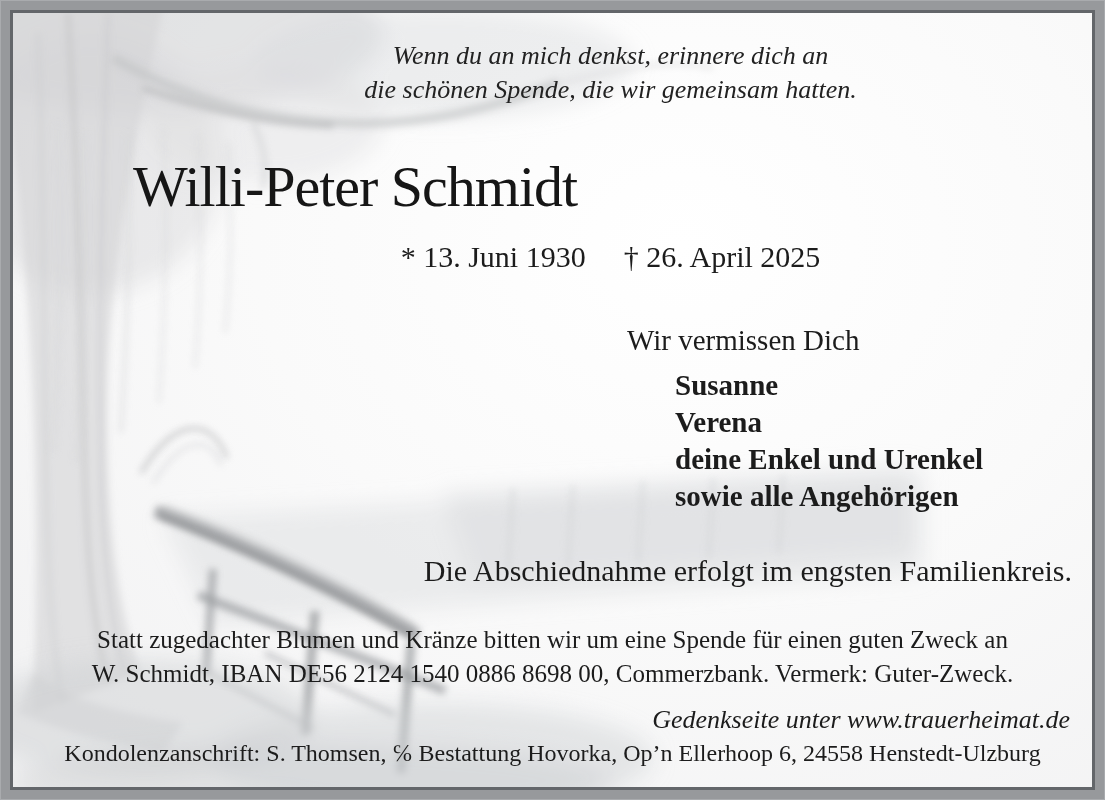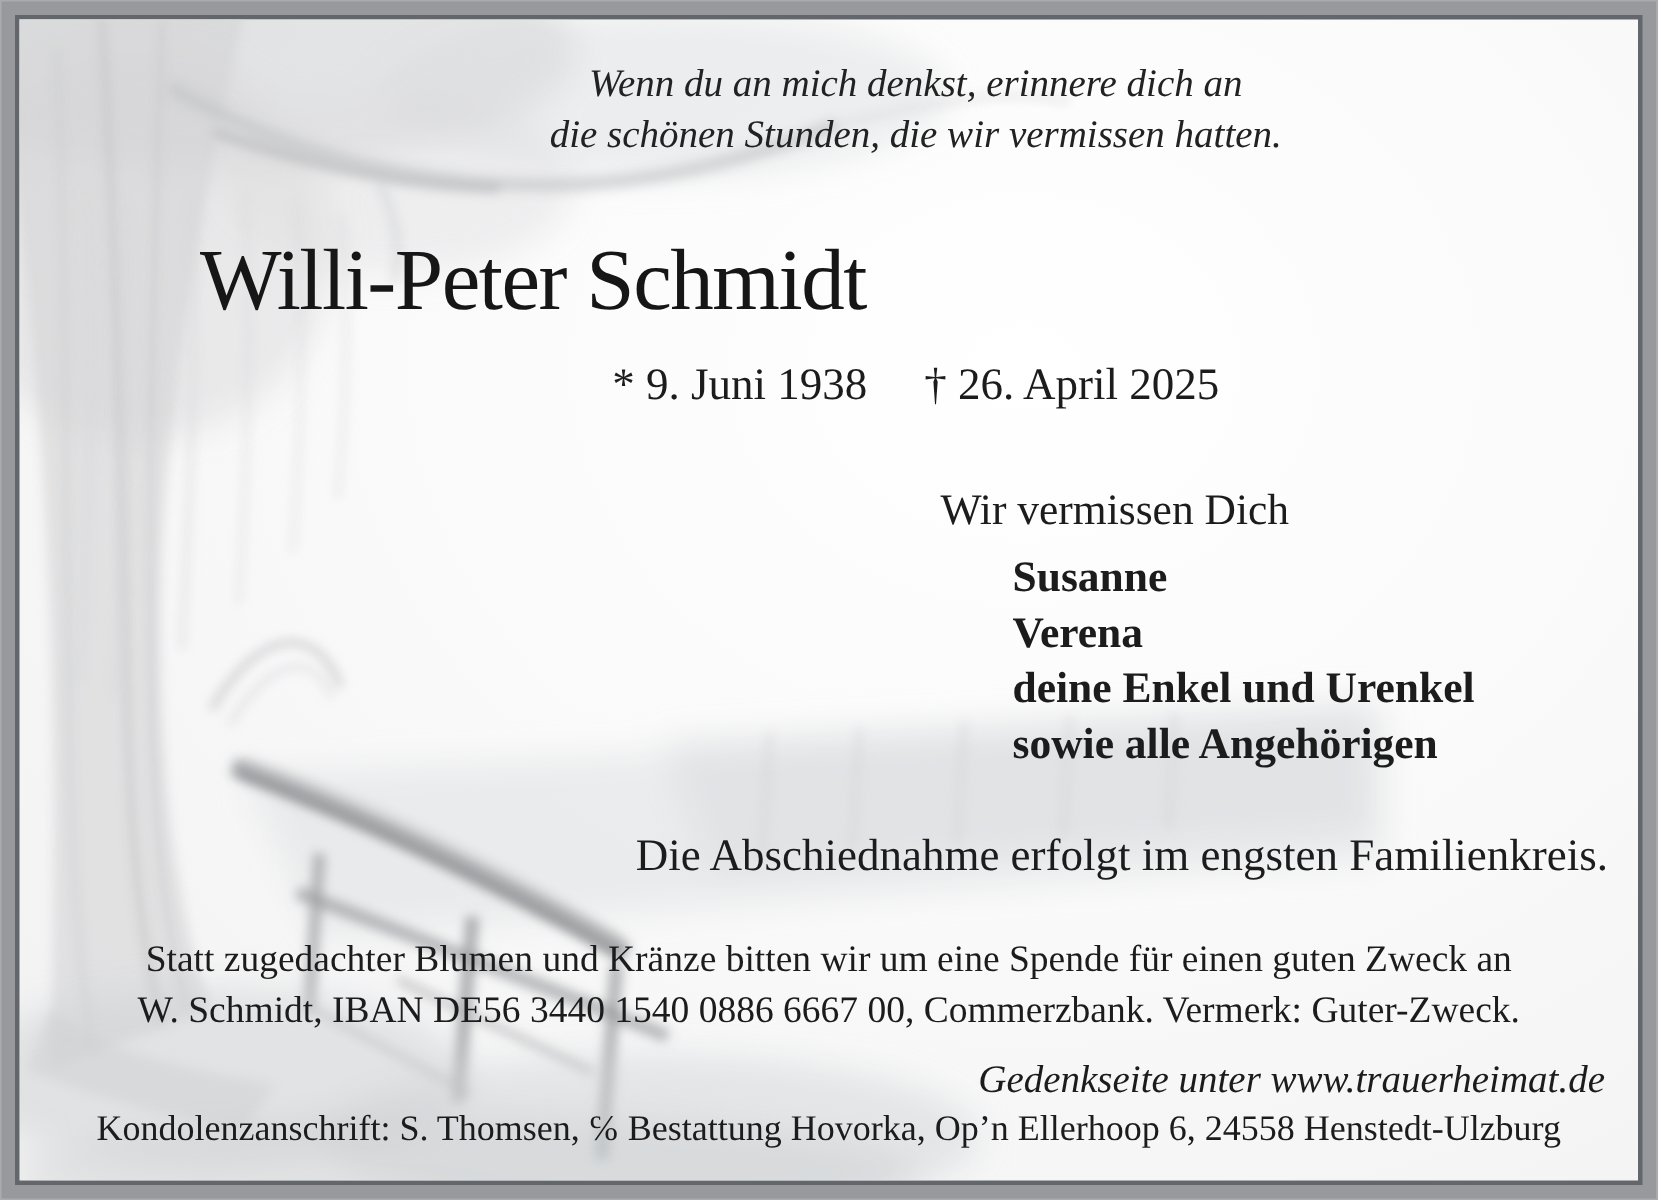--- a/index.html
+++ b/index.html
@@ -149,43 +149,43 @@
 
           <g filter="url(#softer)">
             <ellipse cx="130" cy="705" rx="170" ry="60" fill="#d0d1d3" opacity="0.5"></ellipse>
             <ellipse cx="420" cy="745" rx="220" ry="55" fill="#cfd0d2" opacity="0.45"></ellipse>
             <ellipse cx="300" cy="770" rx="300" ry="40" fill="#c9cacc" opacity="0.4"></ellipse>
           </g>
         </svg>
 
         <div class="quote">
           <div>Wenn du an mich denkst, erinnere dich an</div>
-          <div>die schönen Stunden, die wir vermissen hatten.</div>
+          <div>die schönen Spende, die wir gemeinsam hatten.</div>
         </div>
 
         <h1 class="name">Willi-Peter Schmidt</h1>
 
         <div class="dates">
-          <span>* 9. Juni 1938</span><span class="gap"></span><span>† 26. April 2025</span>
+          <span>* 13. Juni 1930</span><span class="gap"></span><span>† 26. April 2025</span>
         </div>
 
         <div class="miss-line">Wir vermissen Dich</div>
 
         <div class="mourners">
           <div>Susanne</div>
           <div>Verena</div>
           <div>deine Enkel und Urenkel</div>
           <div>sowie alle Angehörigen</div>
         </div>
 
         <div class="farewell">Die Abschiednahme erfolgt im engsten Familienkreis.</div>
 
         <div class="donation">
           <div>Statt zugedachter Blumen und Kränze bitten wir um eine Spende für einen guten Zweck an</div>
-          <div>W. Schmidt, IBAN DE56 3440 1540 0886 6667 00, Commerzbank. Vermerk: Guter-Zweck.</div>
+          <div>W. Schmidt, IBAN DE56 2124 1540 0886 8698 00, Commerzbank. Vermerk: Guter-Zweck.</div>
         </div>
 
         <div class="memorial">Gedenkseite unter www.trauerheimat.de</div>
 
         <div class="condolence">Kondolenzanschrift: S. Thomsen, ℅ Bestattung Hovorka, Op’n Ellerhoop 6, 24558 Henstedt-Ulzburg</div>
 
       </div>
     </div>
   </div>
 </div>

